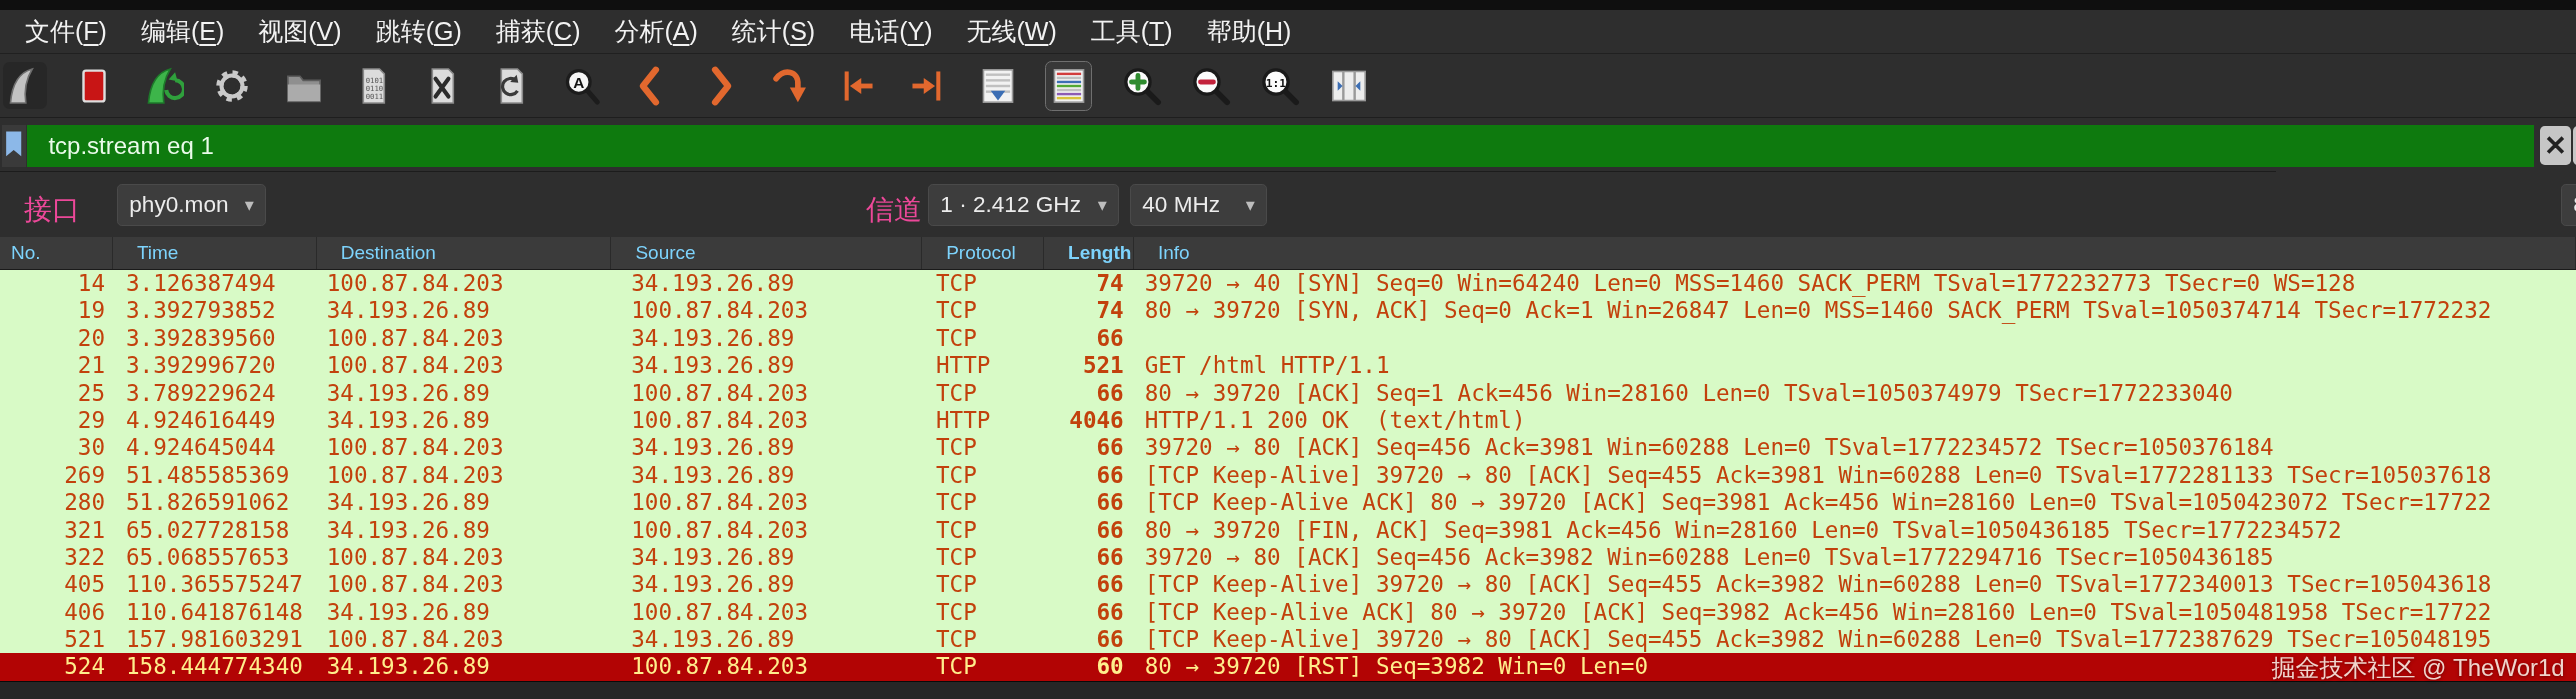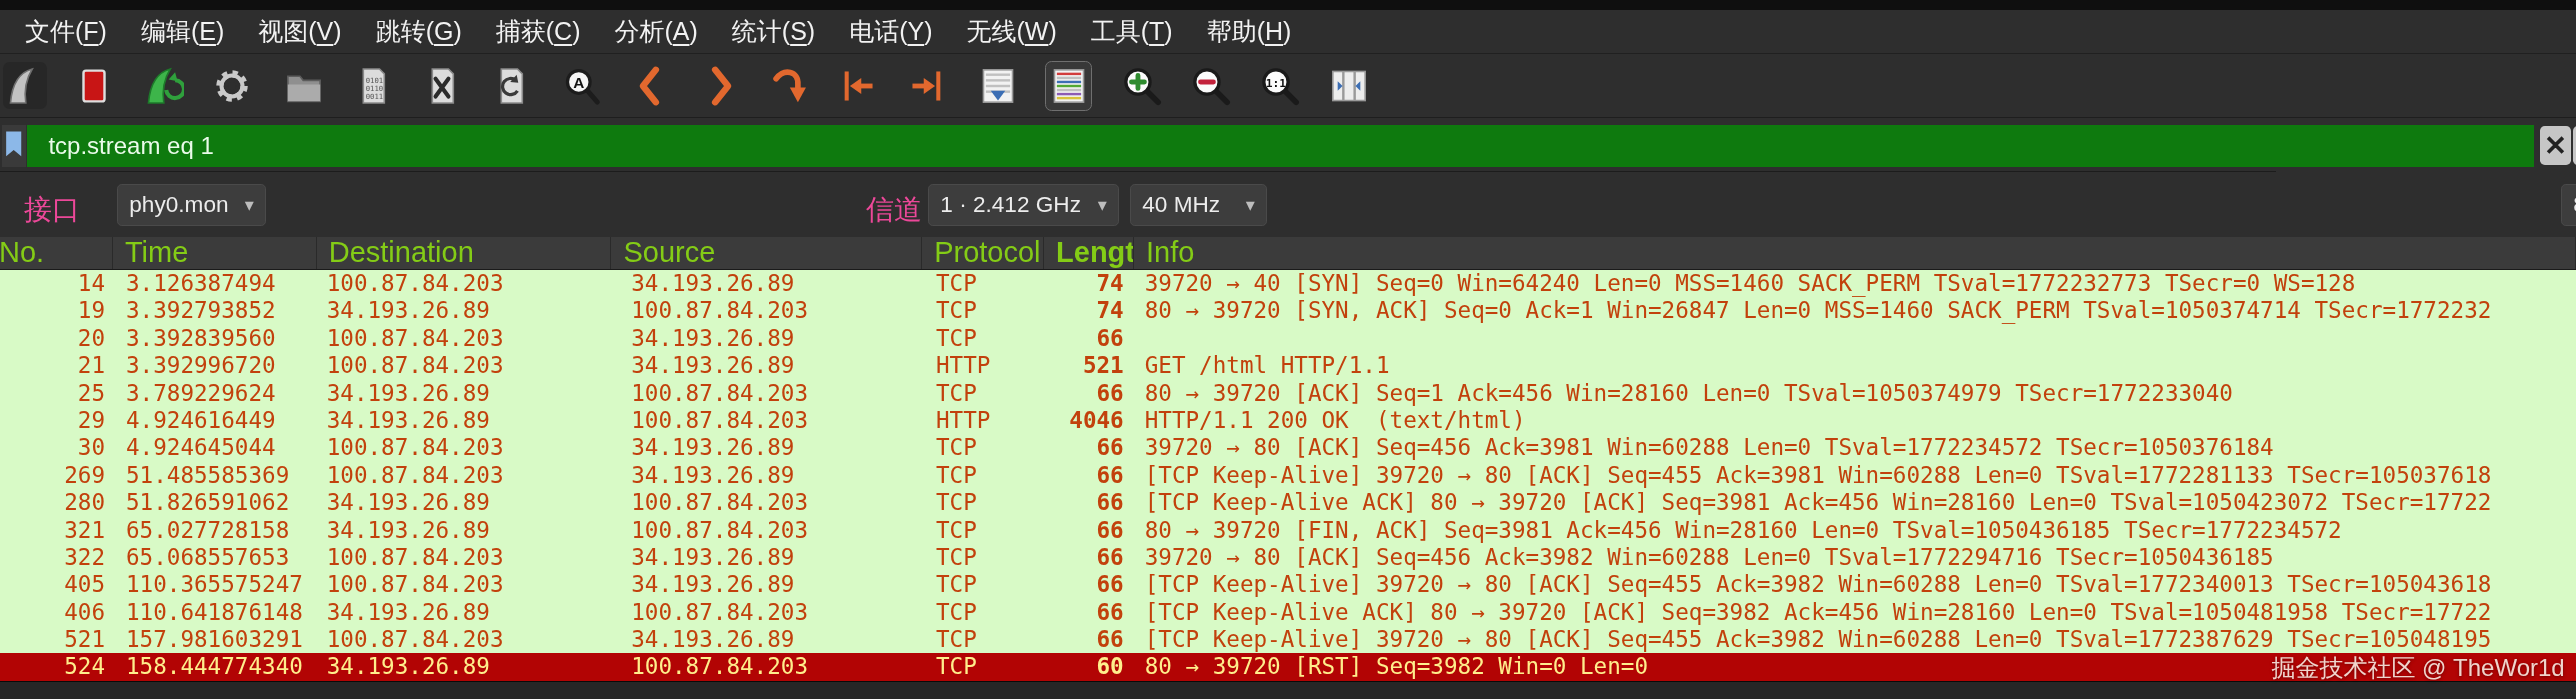--- a/index.html
+++ b/index.html
@@ -31,21 +31,21 @@
   .apply-btn{position:absolute;left:2573px;top:7.3px;width:24px;height:39px;background:#c6c6c6;border-radius:4.8px;}
 
   
   .wirelessbar{position:absolute;left:0;top:172px;width:2576px;height:65px;background:#2e2e2e;border-bottom:0.8px solid #1c1c1c;}
   .w-label{position:absolute;color:#ec4899;font-size:28px;top:19.4px;white-space:nowrap;}
   .dropdown{position:absolute;top:12px;height:42px;background:#3d3d3d;border:0.8px solid #4a4a4a;border-radius:4.8px;color:#ececec;font-size:22.6px;line-height:40px;padding:0 11.3px;box-sizing:border-box;white-space:nowrap;display:flex;align-items:center;justify-content:space-between;overflow:hidden;}
   .dropdown .arr{color:#bdbdbd;font-size:18px;margin-left:11.3px;}
 
   
   .phead{position:absolute;left:0;top:237px;width:2576px;height:32px;background:#3b3b3b;border-bottom:1.6px solid #1a1a1a;display:flex;}
-  .hcell{color:#84cc16;font-size:29px;line-height:31px;box-sizing:border-box;border-right:1.6px solid #2a2a2a;padding-left:12px;white-space:nowrap;overflow:hidden;}
+  .hcell{color:#7dd3fc;font-size:19px;line-height:31px;box-sizing:border-box;border-right:1.6px solid #2a2a2a;padding-left:24px;white-space:nowrap;overflow:hidden;}
   .hcell.col-no{text-indent:-13px;}
   .rows{position:absolute;left:0;top:270px;width:2576px;height:412px;overflow:hidden;}
   .prow{display:flex;height:27.4px;background:#d8fac6;color:#c2410c;font-family:"DejaVu Sans Mono","Liberation Mono",monospace;font-size:22.6px;line-height:27.4px;}
   .prow.rst{background:#b20404;color:#ffee8c;}
   .pcell{box-sizing:border-box;white-space:pre;overflow:hidden;flex-shrink:0;}
   .col-no{width:113px;}
   .col-time{width:204px;}
   .col-source{width:311px;}
   .col-destination{width:295px;}
   .col-protocol{width:122px;}

